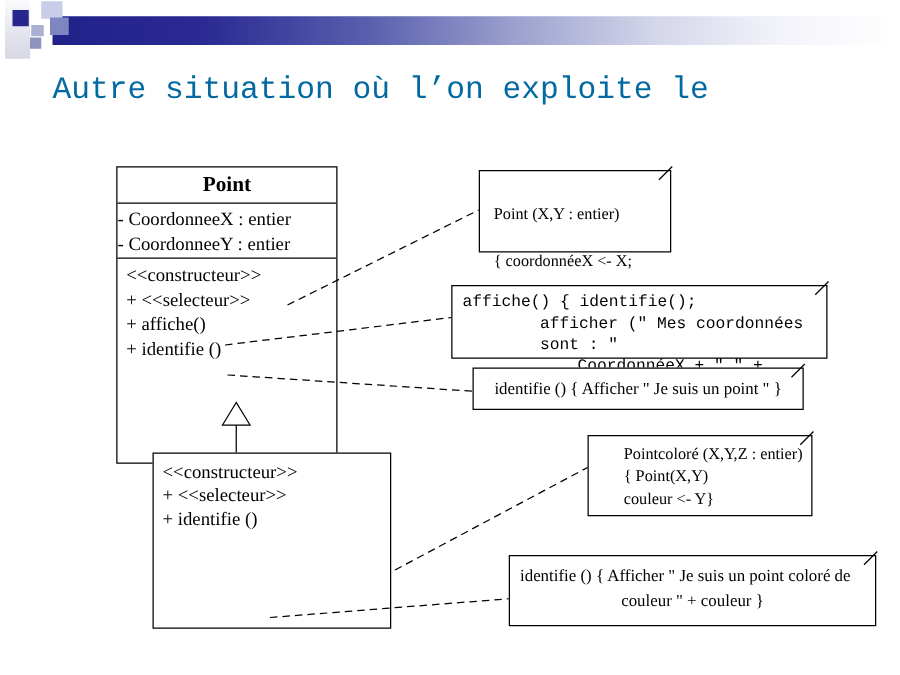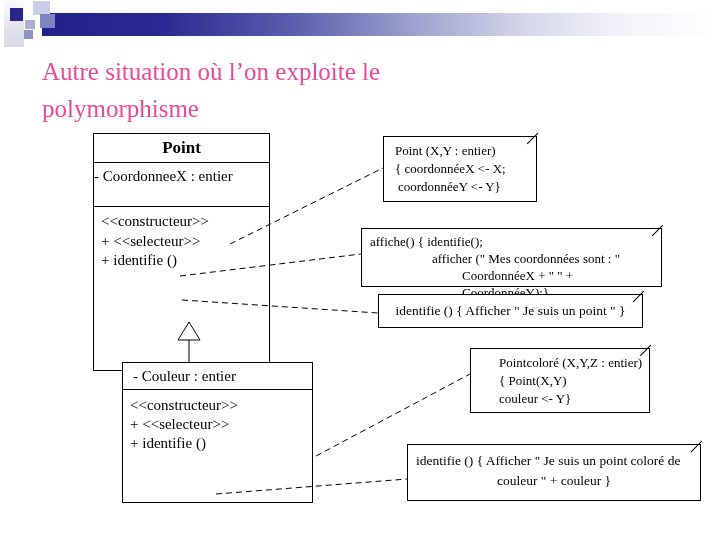--- a/index.html
+++ b/index.html
@@ -13,21 +13,21 @@
   .grad-bar{position:absolute;left:42px;top:13px;width:670px;height:23px;
     background:linear-gradient(90deg,#21218a 0%,#2a2a92 18%,#5a60ae 38%,#9ba0cd 55%,#d4d6ea 72%,#f3f4fa 87%,#fefeff 100%);}
   .sq{position:absolute;}
   .sq-navy{left:10px;top:8px;width:13px;height:13px;background:#26268c;}
   .sq-pale{left:33px;top:1px;width:17px;height:14px;background:#c9cde7;}
   .sq-mid{left:40px;top:14px;width:15px;height:14px;background:#7e86c2;}
   .sq-s1{left:25px;top:20px;width:10px;height:9px;background:#abafd2;}
   .sq-s2{left:24px;top:30px;width:9px;height:9px;background:#8f93bf;}
   
   .title{position:absolute;left:42px;top:53px;
-    font-family:Liberation Serif, serif;font-size:25px;line-height:37px;color:#ec4899;}
+    font-family:Liberation Mono, monospace;font-size:25px;line-height:37px;color:#0369a1;}
   
   .uml{position:absolute;background:#fff;border:1px solid #000;box-sizing:border-box;}
   .uml-title{text-align:center;font-weight:bold;font-size:17px;border-bottom:1px solid #000;box-sizing:border-box;}
   .uml-attrs{border-bottom:1px solid #000;box-sizing:border-box;font-size:15px;}
   .uml-methods{font-size:15px;}
   .class-point{left:93px;top:133px;width:177px;height:238px;}
   .class-point .uml-title{height:29px;line-height:28px;}
   .class-point .uml-attrs{height:44px;padding-top:3px;text-align:left;}
   .class-point .uml-attrs .line{line-height:20px;}
   .class-point .uml-methods{padding:5px 0 0 7px;}
@@ -35,24 +35,24 @@
   .class-pc{left:122px;top:362px;width:191px;height:141px;}
   .class-pc .uml-title{height:28px;line-height:27px;}
   .class-pc .uml-attrs{height:27px;line-height:26px;padding-left:10px;}
   .class-pc .uml-methods{padding:6px 0 0 7px;}
   .class-pc .uml-methods .line{line-height:19px;}
   
   .note{position:absolute;background:#fff;border:1px solid #000;box-sizing:border-box;font-size:13px;}
   .note .fold{position:absolute;top:1px;right:-4px;width:15px;height:1px;background:#000;
     transform:rotate(-45deg);transform-origin:center;}
   .note-1{left:383px;top:136px;width:154px;height:66px;padding:5px 0 0 11px;}
-  .note-1 .line{line-height:18px;}
+  .note-1 .line{line-height:18px;margin-top:20px;}
   .note-1 .l3{padding-left:3px;}
   .note-2{left:361px;top:228px;width:301px;height:59px;padding-top:4px;}
-  .note-2 .line{line-height:17px;}
+  .note-2 .line{line-height:17px;font-family:Liberation Mono, monospace;}
   .note-2 .l1{padding-left:8px;}
   .note-2 .l2{padding-left:70px;}
   .note-2 .l3{padding-left:100px;}
   .note-3{left:378px;top:294px;width:265px;height:34px;text-align:center;font-size:13.5px;line-height:31px;}
   .note-4{left:470px;top:348px;width:180px;height:65px;padding:5px 0 0 28px;}
   .note-4 .line{line-height:18px;}
   .note-5{left:407px;top:444px;width:294px;height:57px;padding-top:6px;font-size:13.5px;}
   .note-5 .line{line-height:20px;}
   .note-5 .l1{padding-left:8px;}
   .note-5 .l2{text-align:center;}
@@ -67,39 +67,37 @@
   <div class="grad-bar"></div>
   <div class="left-strip"></div>
   <div class="sq sq-pale"></div>
   <div class="sq sq-mid"></div>
   <div class="sq sq-navy"></div>
   <div class="sq sq-s1"></div>
   <div class="sq sq-s2"></div>
 
   <div class="title">
     <div>Autre situation où l’on exploite le</div>
-    <div>polymorphisme</div>
   </div>
 
   <div class="uml class-point">
     <div class="uml-title">Point</div>
     <div class="uml-attrs">
       <div class="line">- CoordonneeX : entier</div>
+      <div class="line">- CoordonneeY : entier</div>
     </div>
     <div class="uml-methods">
       <div class="line">&lt;&lt;constructeur&gt;&gt;</div>
       <div class="line">+ &lt;&lt;selecteur&gt;&gt;</div>
+      <div class="line">+ affiche()</div>
       <div class="line">+ identifie ()</div>
     </div>
   </div>
 
   <div class="uml class-pc">
-    <div class="uml-attrs">
-      <div class="line">- Couleur : entier</div>
-    </div>
     <div class="uml-methods">
       <div class="line">&lt;&lt;constructeur&gt;&gt;</div>
       <div class="line">+ &lt;&lt;selecteur&gt;&gt;</div>
       <div class="line">+ identifie ()</div>
     </div>
   </div>
 
   <div class="note note-1">
     <span class="fold"></span>
     <div class="line l1">Point (X,Y : entier)</div>

